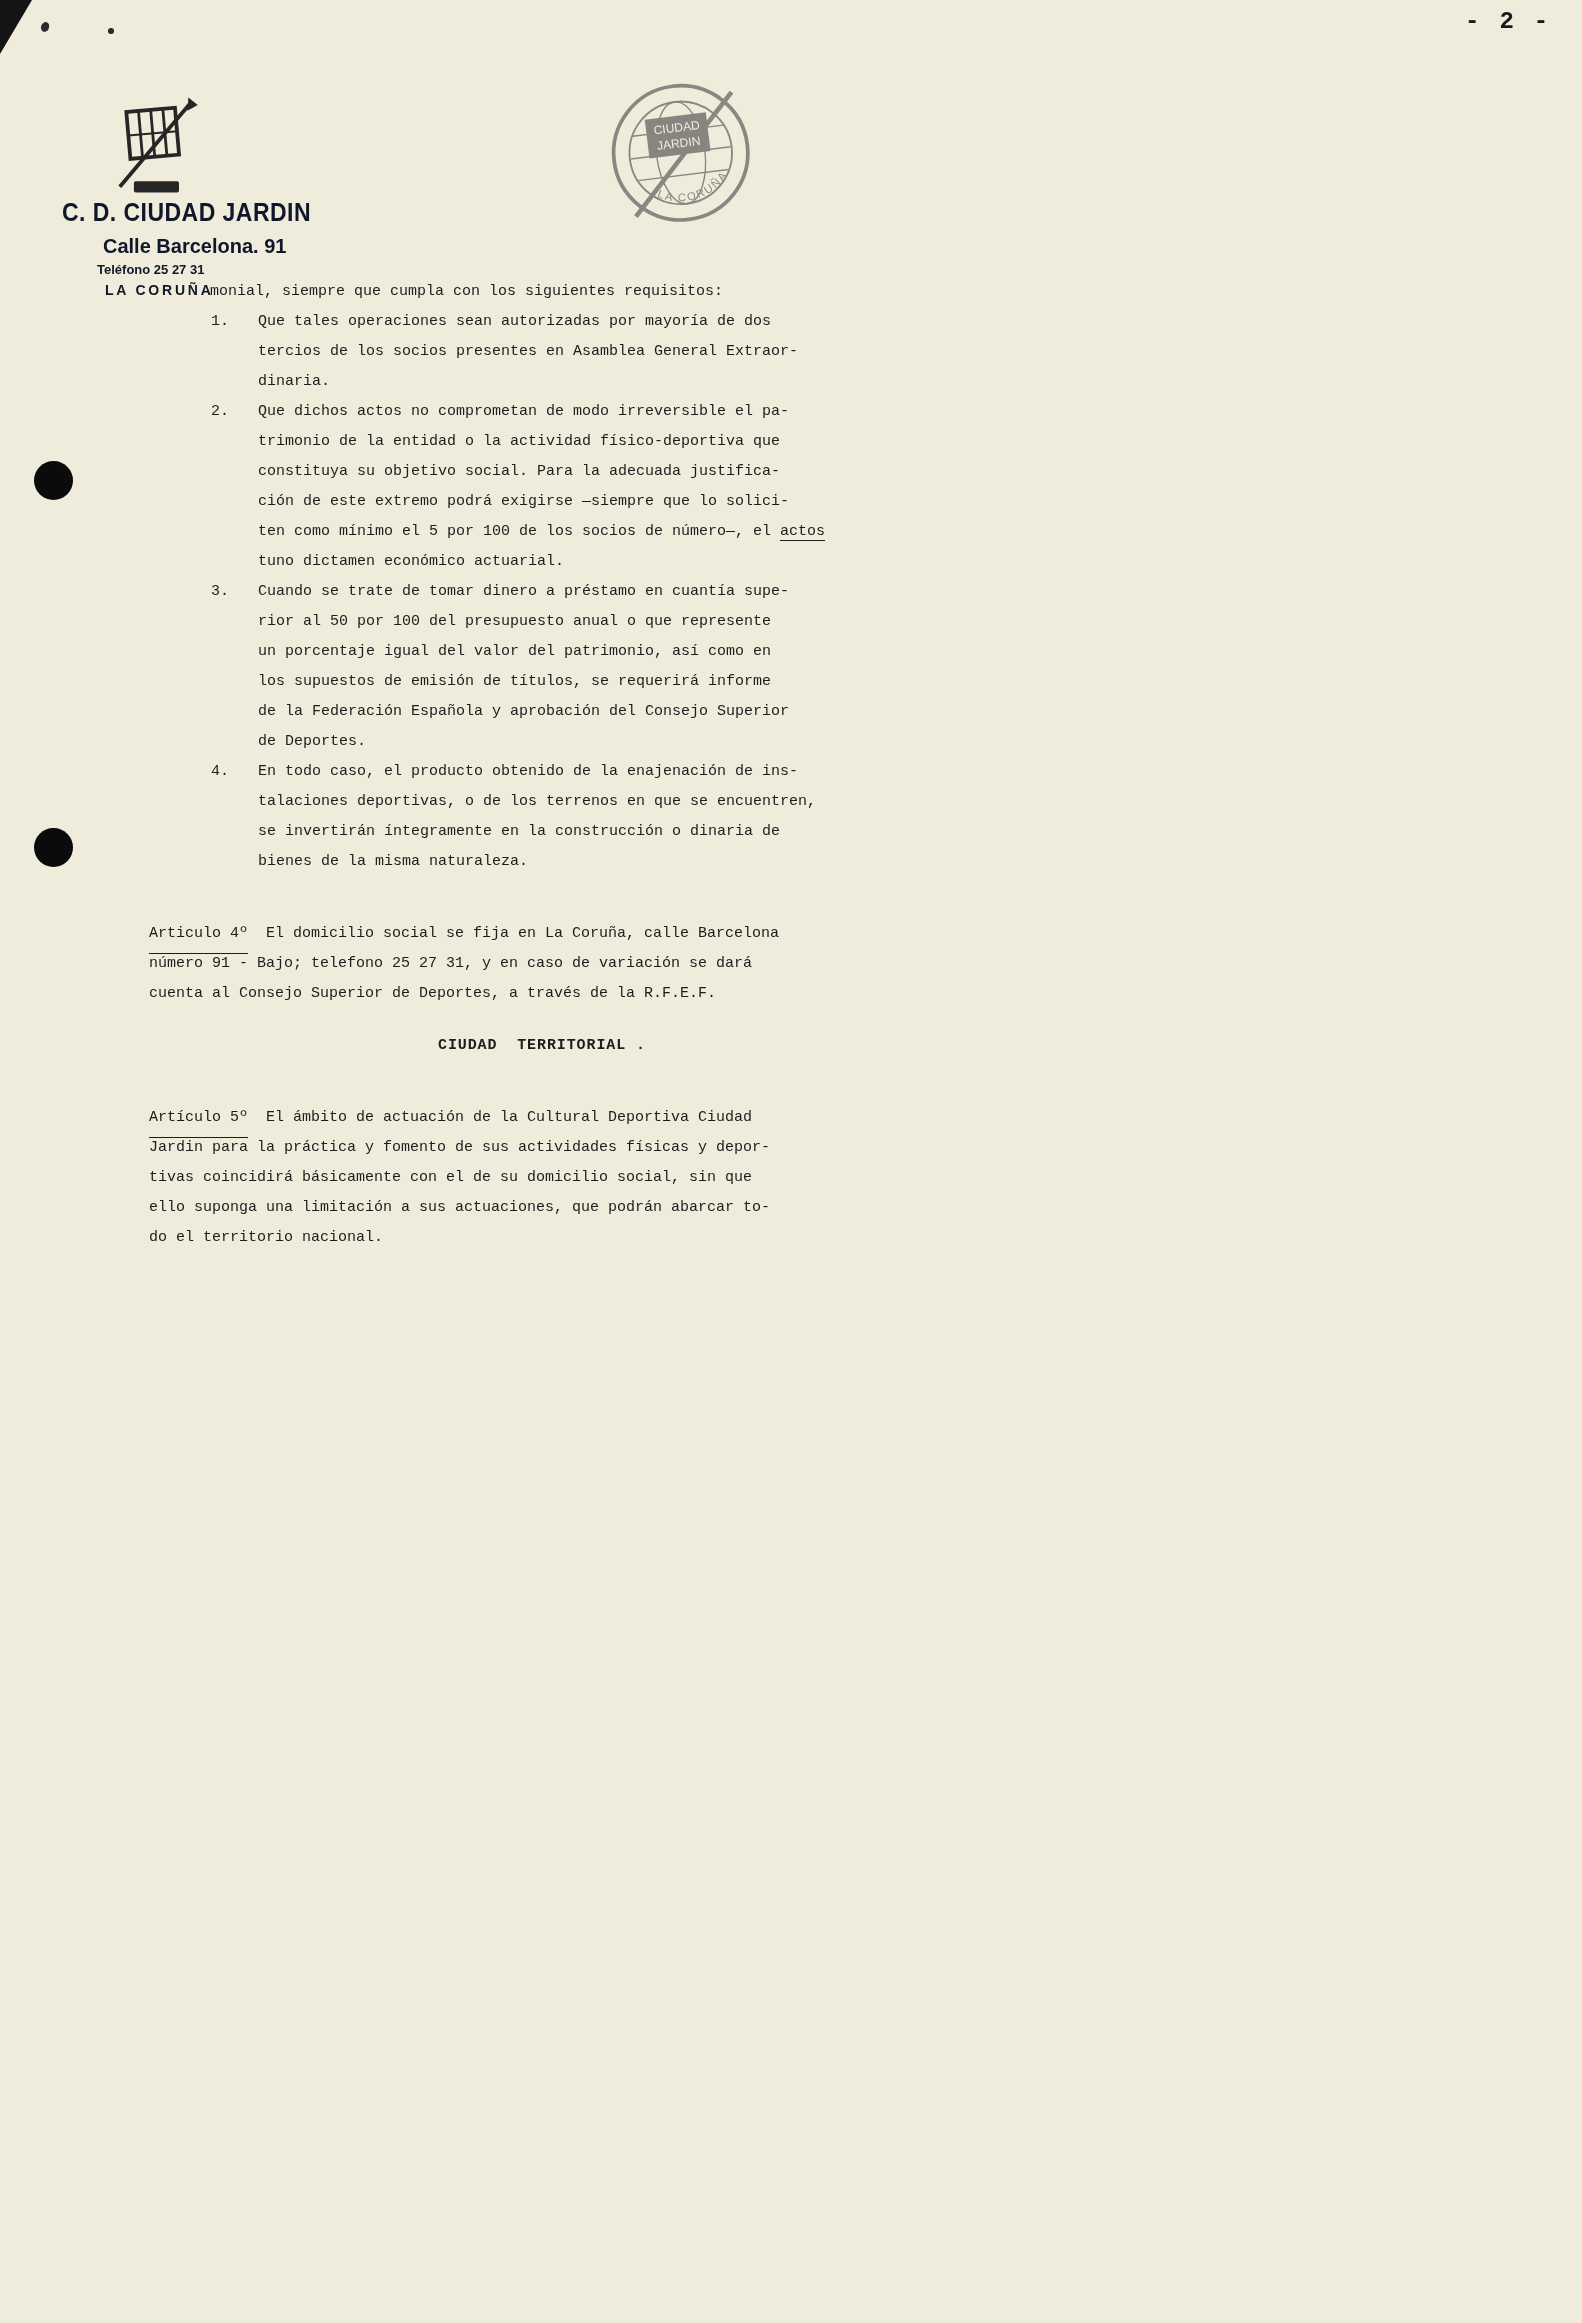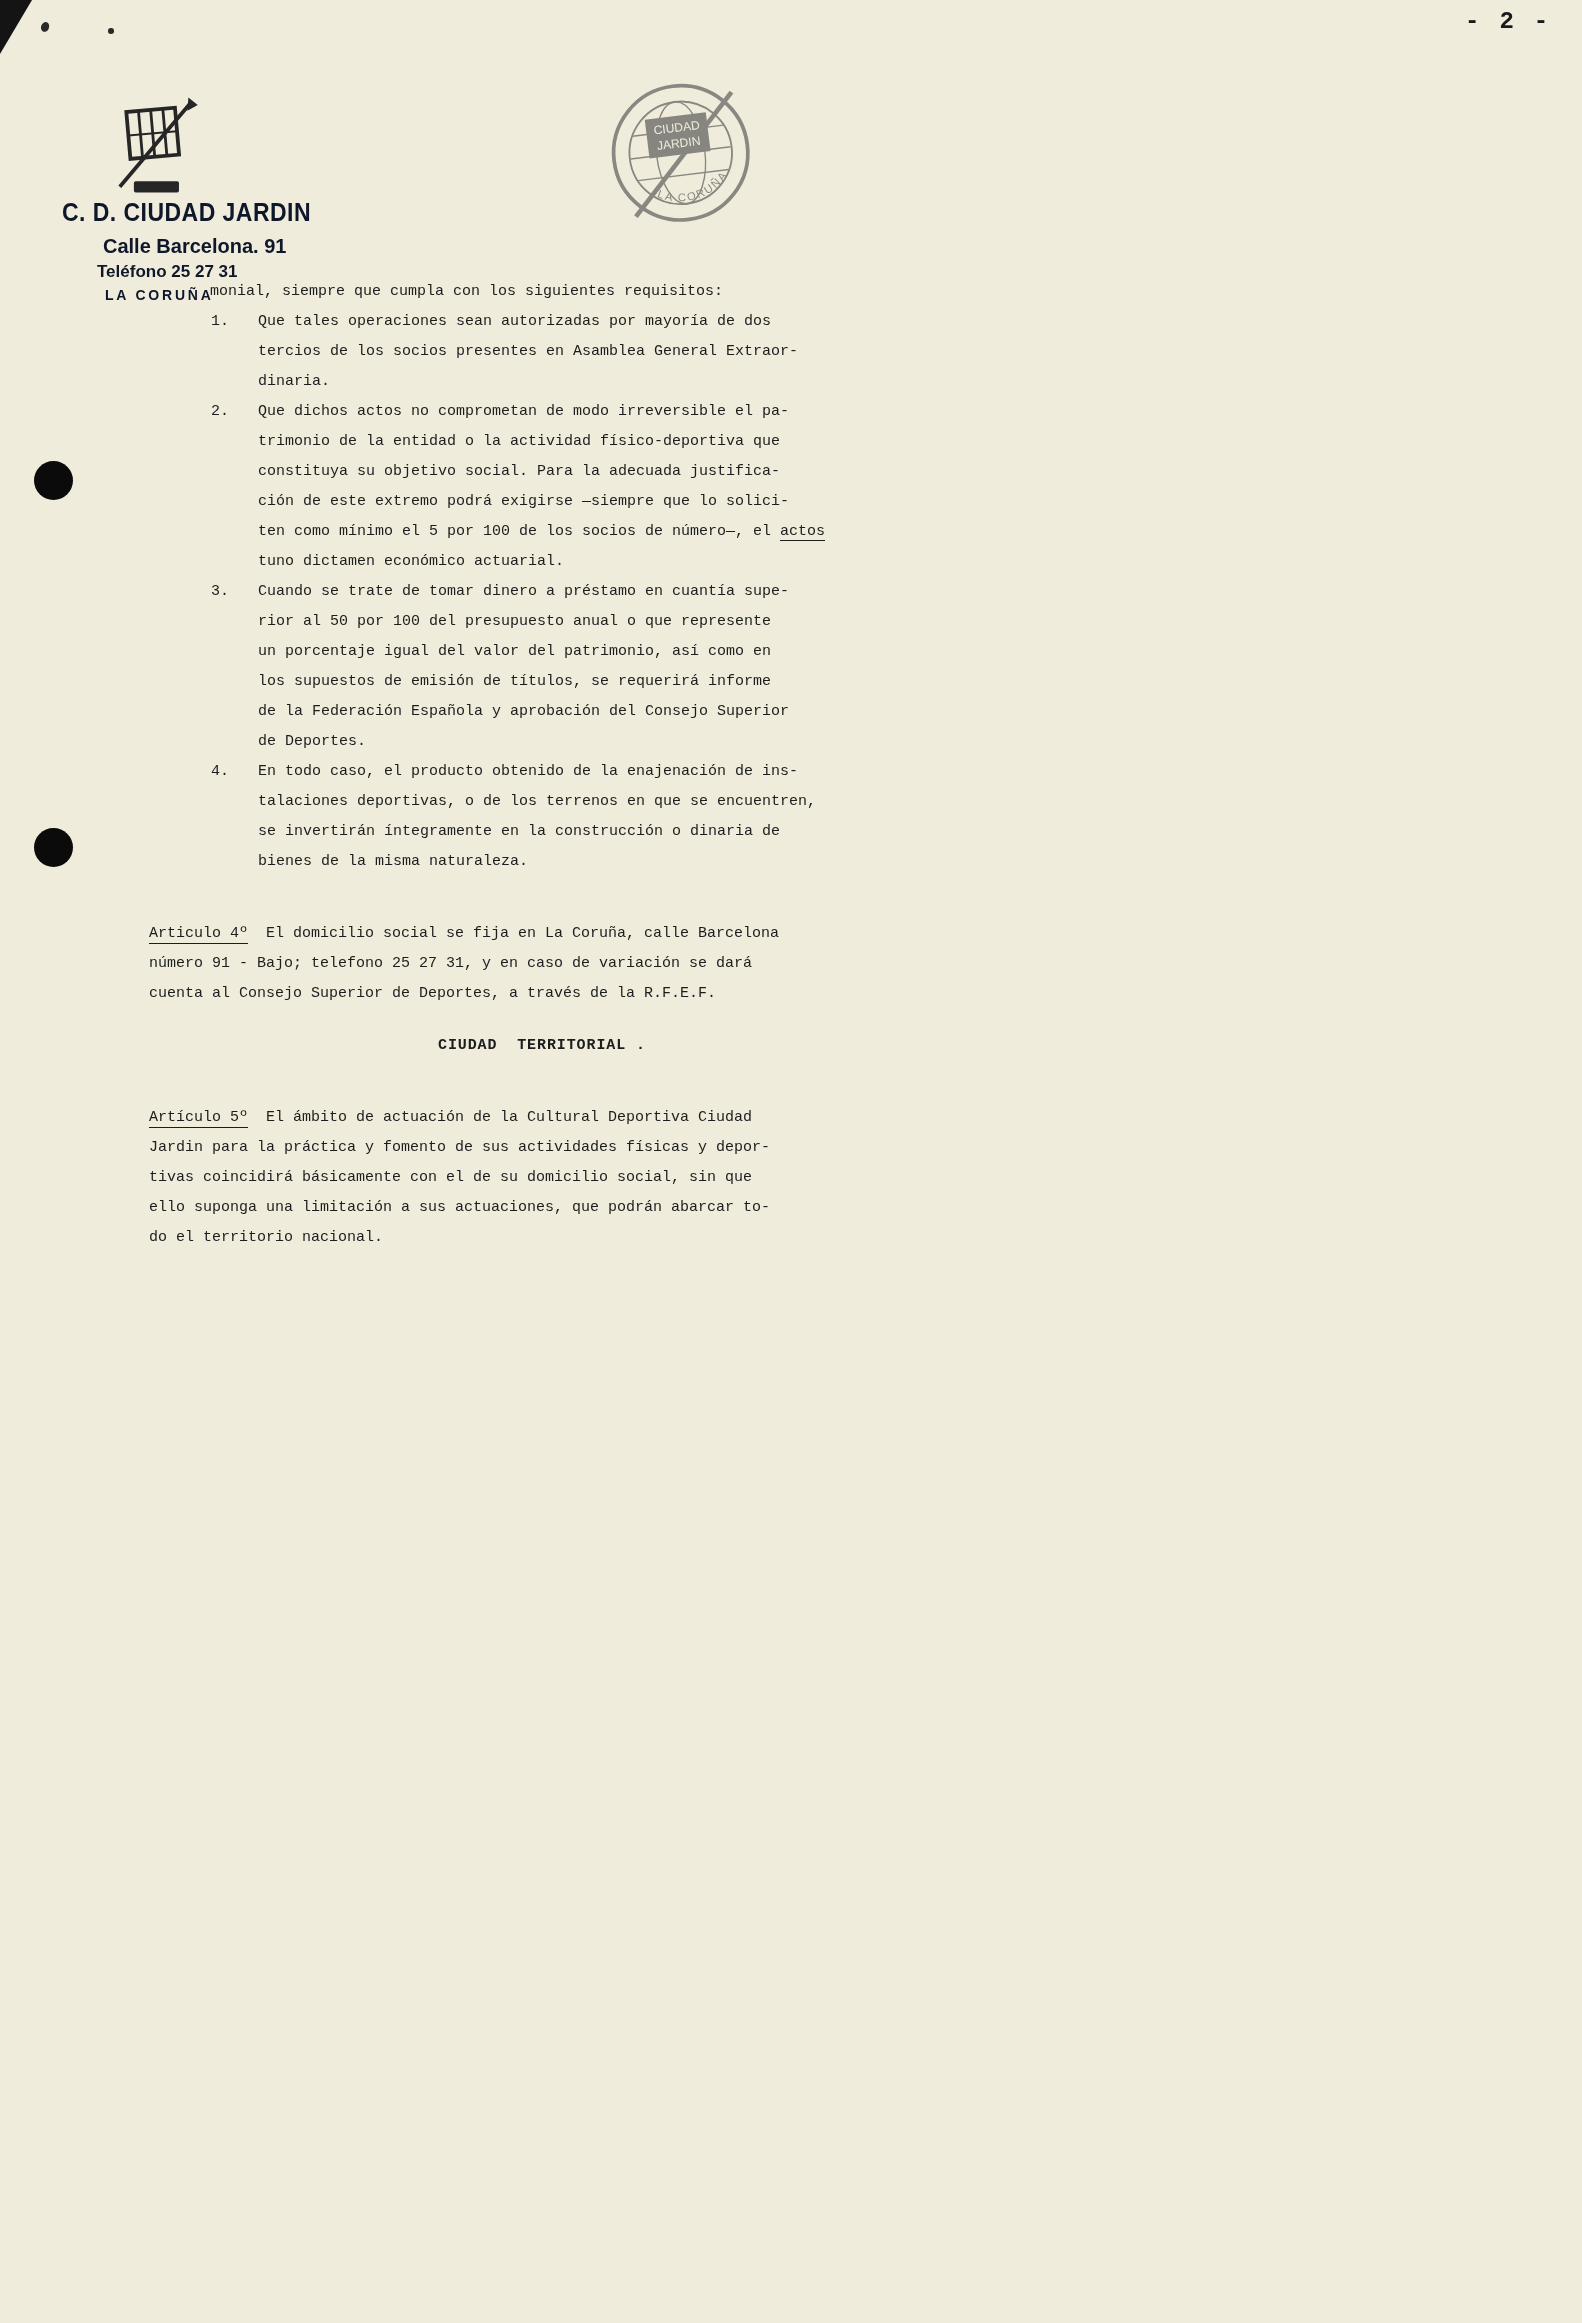--- a/index.html
+++ b/index.html
@@ -31,34 +31,34 @@
     position:absolute;top:7.5px;left:1465px;
     font-size:24px;font-weight:bold;letter-spacing:2.8px;color:#1a1a1a;
   }
 
   
   .crest{position:absolute;left:108px;top:91px;width:95px;height:108px;}
   .stamp{position:absolute;left:604px;top:69px;width:153px;height:164px;opacity:.62;transform:rotate(-7deg);}
   .letterhead{position:absolute;left:62px;top:198px;font-family:"Liberation Sans",sans-serif;color:#0f172a;}
   .org{font-size:25px;font-weight:600;letter-spacing:0.5px;transform:scaleX(.92);transform-origin:left;}
   .addr{margin:8.4px 0 0 41px;font-size:20px;font-weight:600;}
-  .phone{margin:3.7px 0 0 35px;font-size:17px;font-weight:600;}
+  .phone{margin:3.7px 0 0 35px;font-size:13px;font-weight:600;}
   .city{margin:4.7px 0 0 43px;font-size:14px;font-weight:700;letter-spacing:2.8px;}
 
   
   .content{
     position:absolute;left:149px;top:277px;width:1305px;
     font-size:15px;line-height:30px;
   }
   .intro{margin-left:61px;white-space:pre-wrap;}
   .item{display:flex;}
   .item-num{flex:0 0 47px;margin-left:62px;}
   .item-text{white-space:pre-wrap;}
   .article{margin-top:42px;white-space:pre-wrap;}
-  .article-label{border-bottom:1.9px solid #1d1d1d;padding-bottom:1px;}
+  .article-label{border-bottom:1.9px solid #1d1d1d;padding-bottom:11px;}
   .u{border-bottom:1.9px solid #1d1d1d;}
   .heading{margin-top:22.4px;margin-left:289px;font-weight:bold;letter-spacing:0.9px;white-space:pre;}
 </style>
 </head>
 <body>
 
 <div class="page">
 
   <div class="corner-wedge"></div>
   <div class="speck speck-a"></div>

